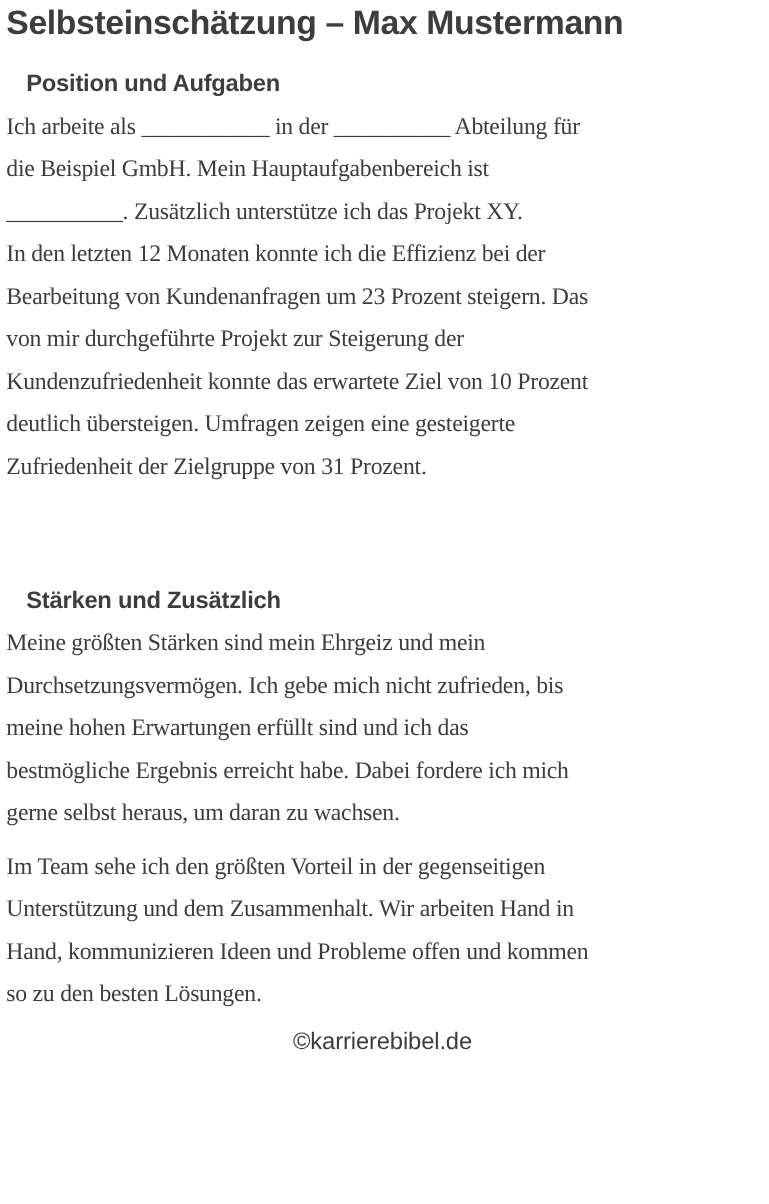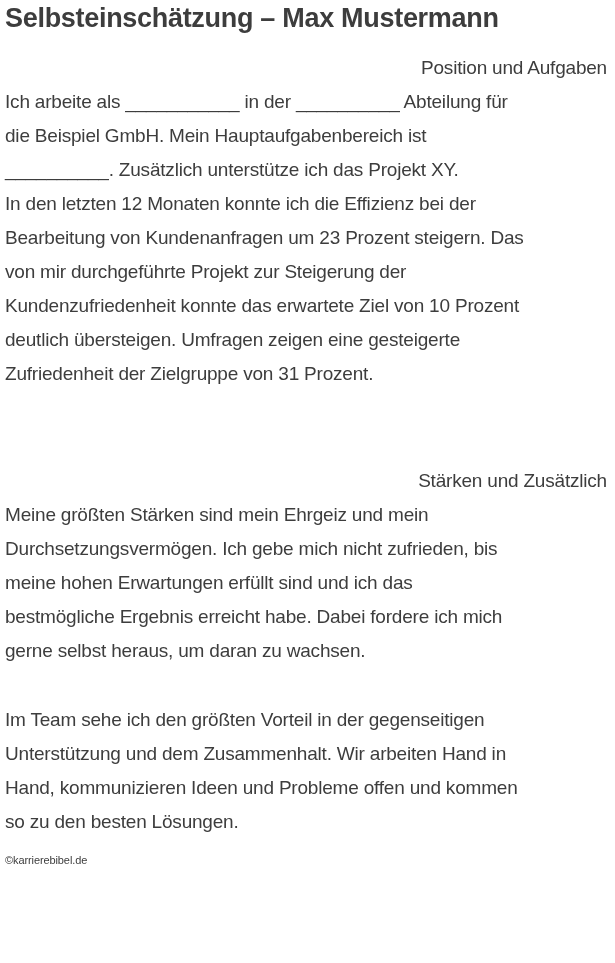--- a/index.html
+++ b/index.html
@@ -28,43 +28,43 @@
     font-size: 27px;
     line-height: 36px;
     font-weight: 700;
     letter-spacing: -0.3px;
     white-space: pre;
   }
   .section-heading {
     margin: 73px 0 0 16px;
     font-size: 19px;
     line-height: 34px;
-    font-weight: 400;
+    font-weight: 700;
     letter-spacing: -0.2px;
     white-space: pre;
-    text-align: right;
   }
   .section:first-of-type .section-heading {
     margin-top: 15px;
   }
   .para {
     margin: 0;
     font-size: 19px;
     line-height: 34px;
     font-weight: 400;
     letter-spacing: -0.2px;
     white-space: pre;
+    font-family: Liberation Serif, serif;
   }
   .para + .para {
-    margin-top: 35px;
+    margin-top: 9px;
   }
   .page-footer {
     margin-top: 11px;
-    text-align: left;
-    font-size: 11px;
+    text-align: center;
+    font-size: 19px;
     line-height: 20px;
     letter-spacing: -0.1px;
   }
 </style>
 </head>
 <body>
 
 <main class="page">
 
   <h1 class="page-title">Selbsteinschätzung – Max Mustermann</h1>

